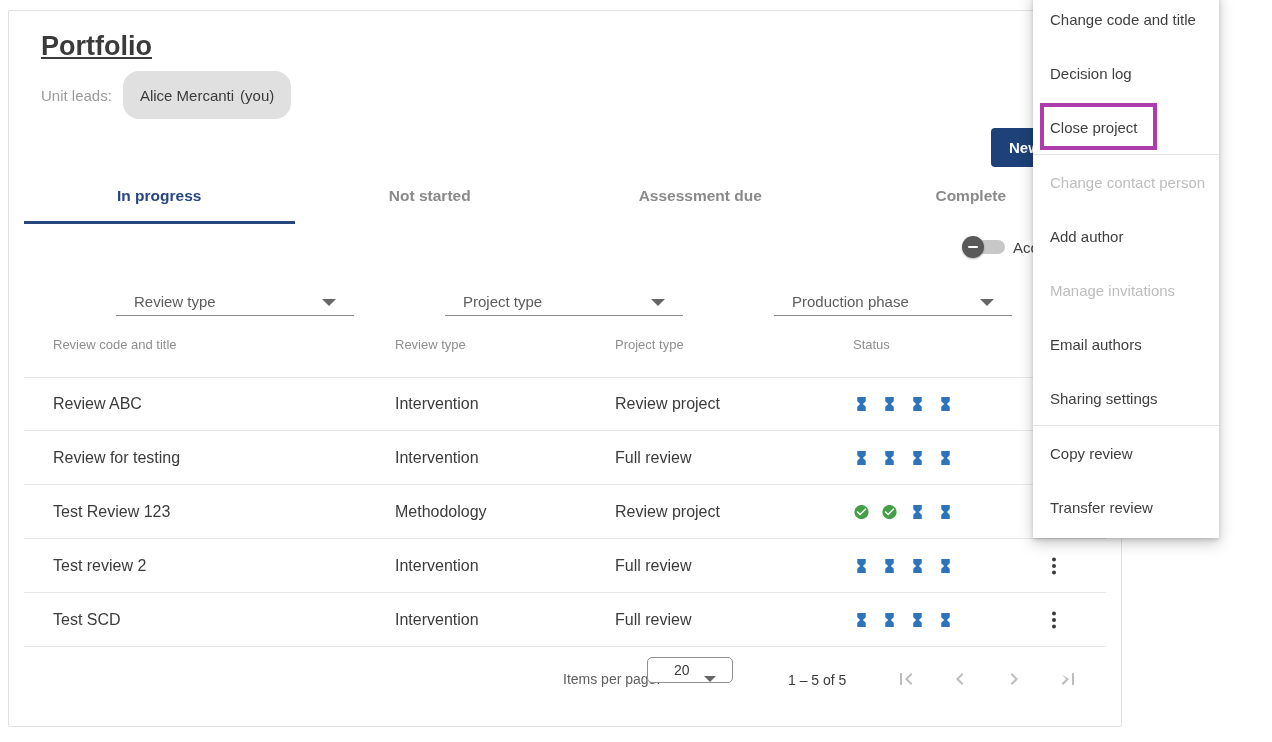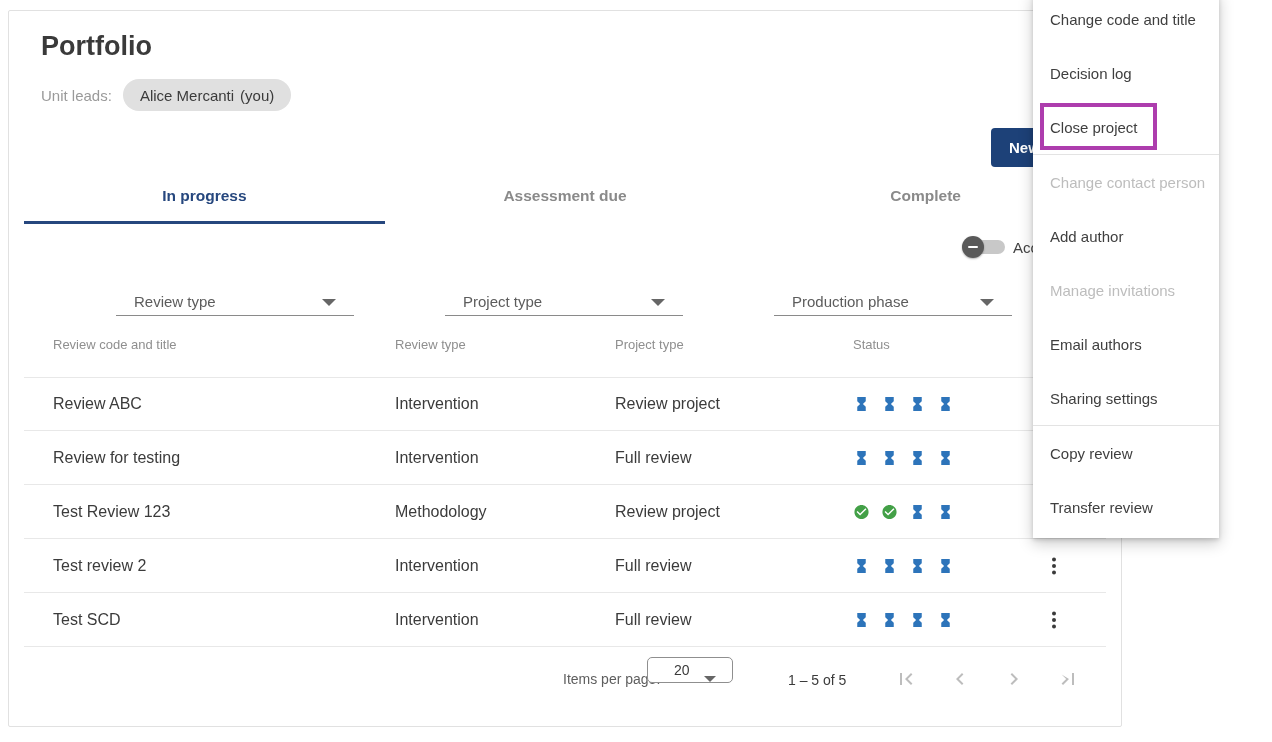--- a/index.html
+++ b/index.html
@@ -8,24 +8,24 @@
     font-family:"Liberation Sans","DejaVu Sans",sans-serif;
     -webkit-font-smoothing:antialiased;position:relative;color:#3b3b3b;
   }
   button{background:none;border:none;padding:0;cursor:pointer;font-family:inherit;}
 
   
   .card{
     position:absolute;left:8px;top:10px;width:1114px;height:717px;
     background:#fff;border:1px solid #e1e1e1;border-radius:2px;box-sizing:border-box;
   }
-  .page-title{position:absolute;left:32px;top:20px;font-size:27px;font-weight:600;color:#3a3a3a;}
+  .page-title{position:absolute;left:32px;top:20px;font-size:27px;font-weight:600;color:#3a3a3a;text-decoration:underline;}
   .unit-leads{position:absolute;left:32px;top:68px;height:32px;display:flex;align-items:center;gap:11px;}
   .unit-leads-label{font-size:15px;color:#9a9a9a;}
-  .chip{height:32px;border-radius:16px;background:#e0e0e0;display:flex;align-items:center;
+  .chip{height:48px;border-radius:16px;background:#e0e0e0;display:flex;align-items:center;
         padding:0 17px;font-size:15px;color:#3b3b3b;gap:6px;}
 
   .new-button{
     position:absolute;left:982px;top:117px;width:126px;height:39px;border-radius:4px;
     background:#1d4178;color:#fff;font-size:15px;font-weight:700;text-align:left;
     padding-left:18px;z-index:5;line-height:39px;
   }
 
   
   .tabs{position:absolute;left:15px;top:160px;width:1082px;height:53px;display:flex;}
@@ -95,20 +95,23 @@
       <span>Alice Mercanti</span>
       <span>(you)</span>
     </span>
   </div>
 
   <button class="new-button">New</button>
 
   <div class="tabs" id="tabs">
       <div class="tab active">
         <span class="tab-text">In progress</span>
+      </div>
+      <div class="tab">
+        <span class="tab-text">Not started</span>
       </div>
       <div class="tab">
         <span class="tab-text">Assessment due</span>
       </div>
       <div class="tab">
         <span class="tab-text">Complete</span>
       </div>
     </div>
 
   <div class="toggle">

